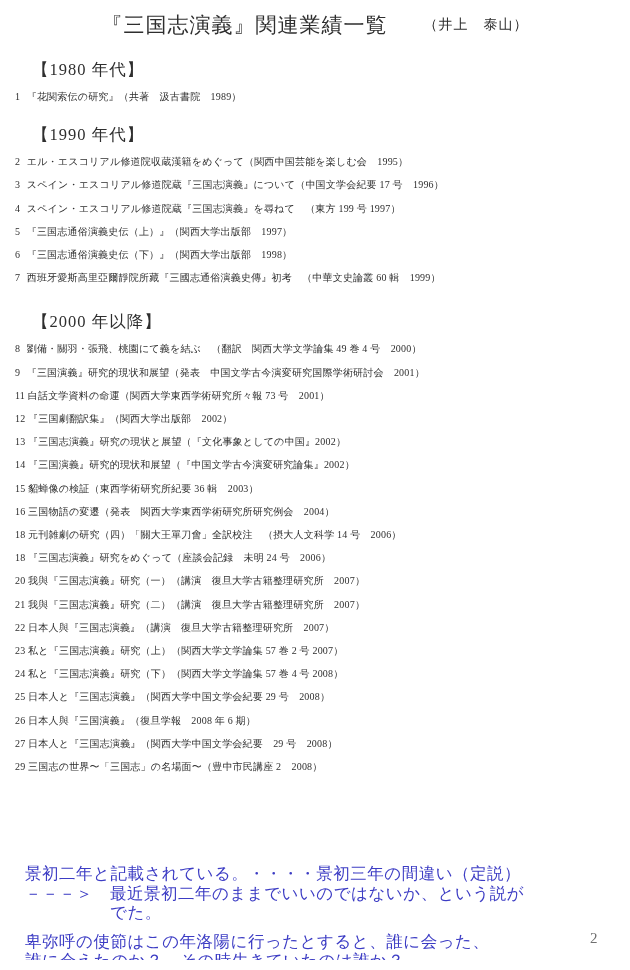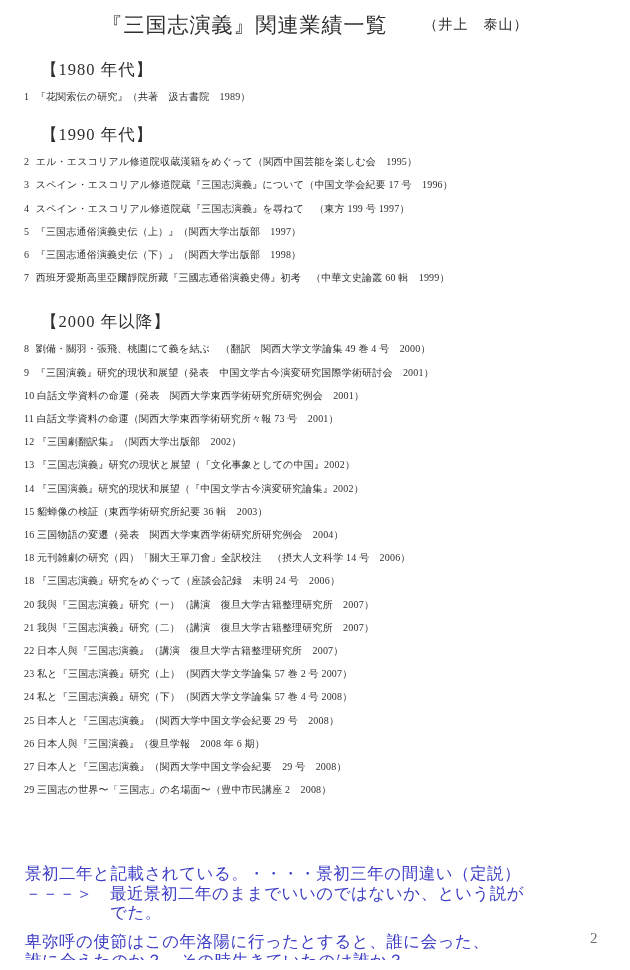--- a/index.html
+++ b/index.html
@@ -24,21 +24,21 @@
     font-weight:normal;
     letter-spacing:1px;
     white-space:nowrap;
   }
   .author {
     font-size:14px;
     white-space:nowrap;
     letter-spacing:1px;
   }
   .list {
-    padding-left:24px;
+    padding-left:15px;
     padding-right:2px;
   }
   .section-heading {
     font-size:16.5px;
     line-height:22px;
     margin:20px 0 4px 17px;
     letter-spacing:1px;
     white-space:nowrap;
   }
   .section:nth-child(2) .section-heading { margin-top:16px; }
@@ -92,21 +92,20 @@
         <div class="item"><span class="num">3</span> <span class="txt">スペイン・エスコリアル修道院蔵『三国志演義』について（中国文学会紀要 17 号　1996）</span></div>
         <div class="item"><span class="num">4</span> <span class="txt">スペイン・エスコリアル修道院蔵『三国志演義』を尋ねて　（東方 199 号 1997）</span></div>
         <div class="item"><span class="num">5</span> <span class="txt">『三国志通俗演義史伝（上）』（関西大学出版部　1997）</span></div>
         <div class="item"><span class="num">6</span> <span class="txt">『三国志通俗演義史伝（下）』（関西大学出版部　1998）</span></div>
         <div class="item"><span class="num">7</span> <span class="txt">西班牙愛斯高里亞爾靜院所藏『三國志通俗演義史傳』初考　（中華文史論叢 60 輯　1999）</span></div>
       </div>
       <div class="section">
         <div class="section-heading">【2000 年以降】</div>
         <div class="item"><span class="num">8</span> <span class="txt">劉備・關羽・張飛、桃園にて義を結ぶ　（翻訳　関西大学文学論集 49 巻 4 号　2000）</span></div>
         <div class="item"><span class="num">9</span> <span class="txt">『三国演義』研究的現状和展望（発表　中国文学古今演変研究国際学術研討会　2001）</span></div>
-        <div class="item"><span class="num">10</span> <span class="txt">白話文学資料の命運（発表　関西大学東西学術研究所研究例会　2001）</span></div>
         <div class="item"><span class="num">11</span> <span class="txt">白話文学資料の命運（関西大学東西学術研究所々報 73 号　2001）</span></div>
         <div class="item"><span class="num">12</span> <span class="txt">『三国劇翻訳集』（関西大学出版部　2002）</span></div>
         <div class="item"><span class="num">13</span> <span class="txt">『三国志演義』研究の現状と展望（『文化事象としての中国』2002）</span></div>
         <div class="item"><span class="num">14</span> <span class="txt">『三国演義』研究的現状和展望（『中国文学古今演変研究論集』2002）</span></div>
         <div class="item"><span class="num">15</span> <span class="txt">貂蝉像の検証（東西学術研究所紀要 36 輯　2003）</span></div>
         <div class="item"><span class="num">16</span> <span class="txt">三国物語の変遷（発表　関西大学東西学術研究所研究例会　2004）</span></div>
         <div class="item"><span class="num">18</span> <span class="txt">元刊雑劇の研究（四）「關大王單刀會」全訳校注　（摂大人文科学 14 号　2006）</span></div>
         <div class="item"><span class="num">18</span> <span class="txt">『三国志演義』研究をめぐって（座談会記録　未明 24 号　2006）</span></div>
         <div class="item"><span class="num">20</span> <span class="txt">我與『三国志演義』研究（一）（講演　復旦大学古籍整理研究所　2007）</span></div>
         <div class="item"><span class="num">21</span> <span class="txt">我與『三国志演義』研究（二）（講演　復旦大学古籍整理研究所　2007）</span></div>

